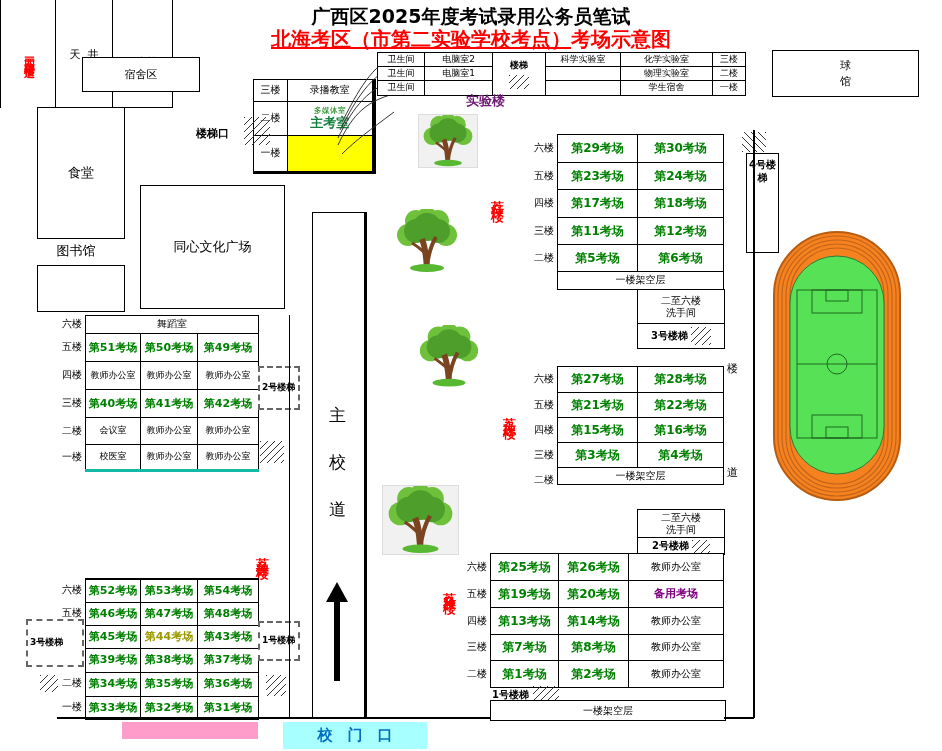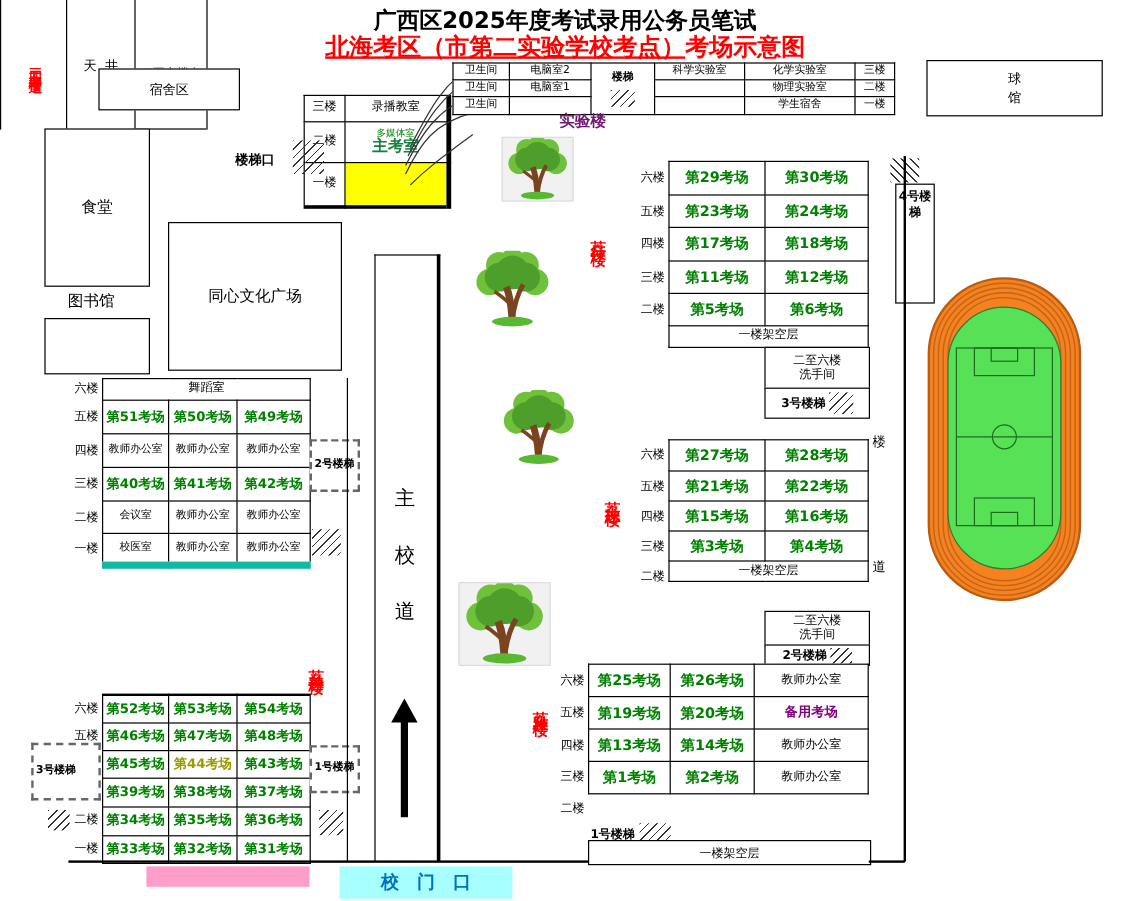--- a/index.html
+++ b/index.html
@@ -75,21 +75,21 @@
   #side-road-1{left:727px;top:361px;font-size:11px;}
   #side-road-2{left:727px;top:465px;font-size:11px;}
 
   #liya{left:458px;top:553px;}
   #liya-stair1{left:492px;top:686px;display:flex;align-items:center;gap:4px;font-size:10px;font-weight:bold;}
   #liya-stair1 .hh{width:26px;height:18px;}
   #liya-footer{left:490px;top:700px;width:234px;height:19px;font-size:10px;}
   #liya-label{left:443px;top:581px;}
 
   #lishan-upper{left:55px;top:315px;}
-  #lishan-upper table{border-bottom:6px solid #14b8a6;}
+  #lishan-upper table{border-bottom:3px solid #14b8a6;}
   #lishan-mid{left:85px;top:470px;width:173px;height:108px;border-left:1px solid #000;border-right:1px solid #000;display:flex;box-sizing:border-box;background:#fff;}
   .mid-col{height:100%;box-sizing:border-box;display:flex;align-items:center;justify-content:center;}
   .mid-col.br{border-right:1px solid #000;}
   #mid-corridor{width:55px;color:#f00;font-weight:bold;font-size:11px;letter-spacing:2px;}
   #mid-well{width:57px;font-size:11px;white-space:pre;}
   #mid-wash-col{width:59px;flex-direction:column;justify-content:flex-end;}
   #mid-wash-top{width:100%;height:79px;border-bottom:1px solid #000;box-sizing:border-box;display:flex;flex-direction:column;align-items:center;justify-content:center;font-size:10px;line-height:1.3;}
   #lishan-label{left:256px;top:546px;}
   #lishan-lower{left:55px;top:578px;}
   #lishan-lower table{border-top:2px solid #000;}
@@ -340,20 +340,25 @@
       <tr class="h27">
             <td class="exam">第19考场</td>
             <td class="exam">第20考场</td>
             <td class="backup">备用考场</td>
           </tr>
       <tr class="h27">
             <td class="exam">第13考场</td>
             <td class="exam">第14考场</td>
             <td class="office">教师办公室</td>
           </tr>
+      <tr class="h26">
+            <td class="exam">第7考场</td>
+            <td class="exam">第8考场</td>
+            <td class="office">教师办公室</td>
+          </tr>
       <tr class="h27">
             <td class="exam">第1考场</td>
             <td class="exam">第2考场</td>
             <td class="office">教师办公室</td>
           </tr>
     </tbody>
       </table>
   </div>
   <div class="abs" id="liya-stair1">
     <span>1号楼梯</span>

